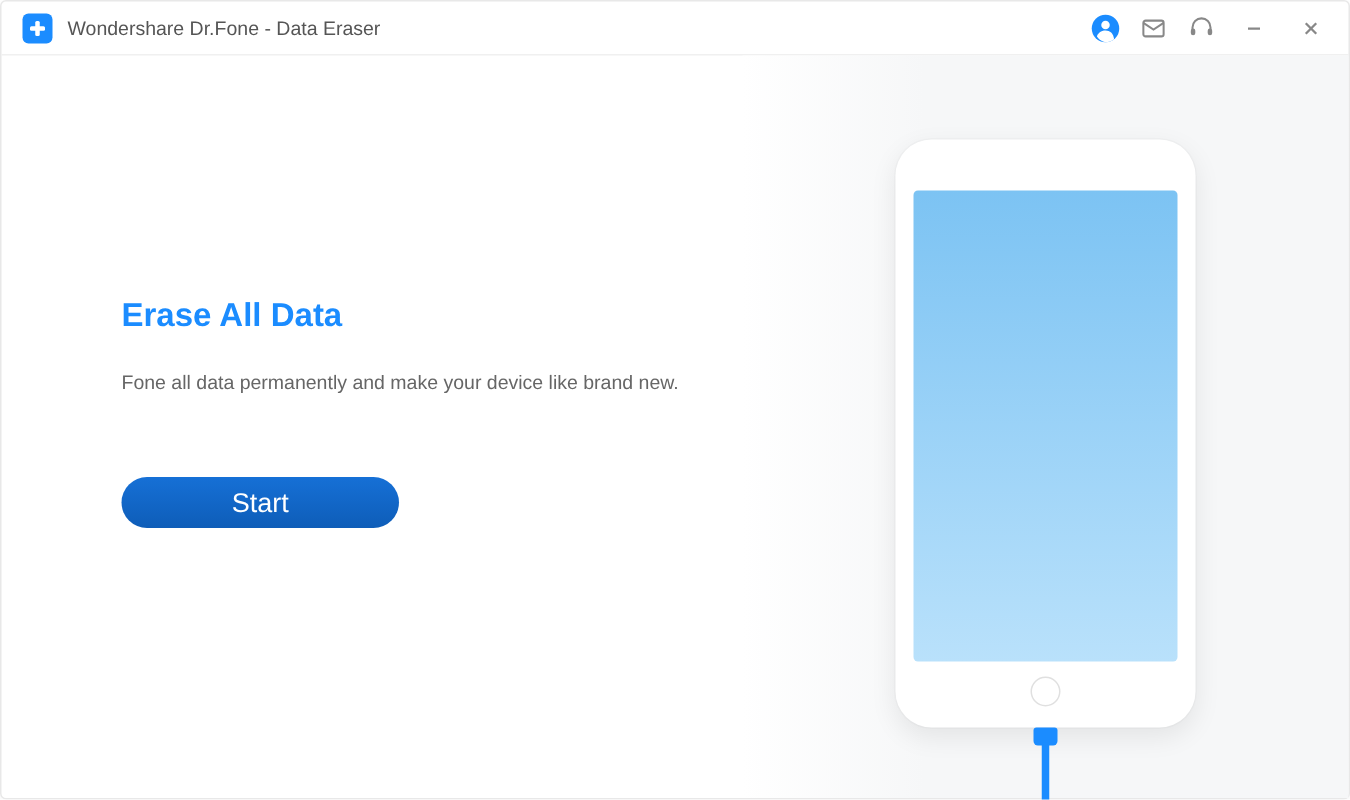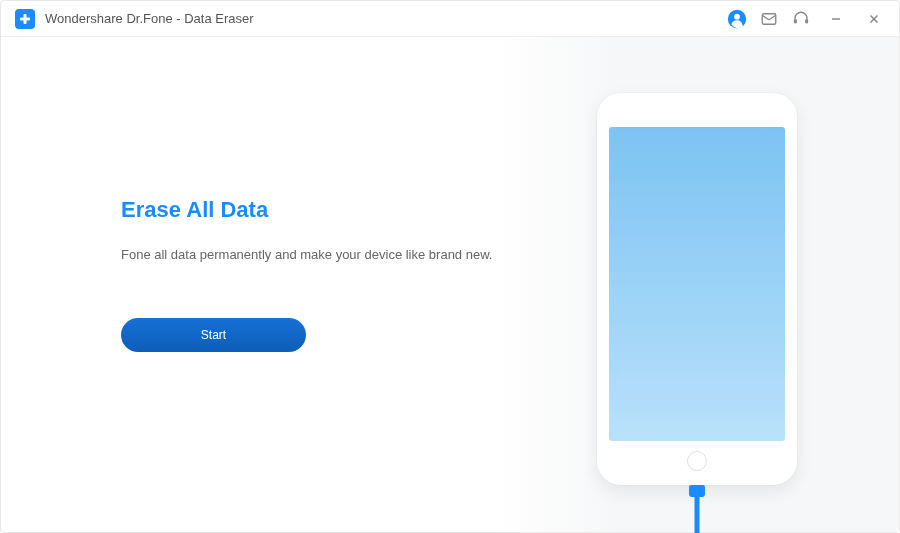--- a/index.html
+++ b/index.html
@@ -66,42 +66,42 @@
     justify-content: center;
     color: #888;
   }
   .content {
     flex: 1;
     display: flex;
     position: relative;
   }
   .left {
     flex: 0 0 55%;
-    padding: 160px 0 0 120px;
+    padding: 160px 0 0 80px;
   }
   .heading {
     color: #1b8cff;
     font-size: 22px;
     font-weight: 700;
     margin-bottom: 24px;
   }
   .subtext {
     color: #666;
     font-size: 13px;
     margin-bottom: 56px;
   }
   .start-btn {
     background: #0f66c7;
     background: linear-gradient(#1670d6, #0e5db8);
     color: #fff;
     border: none;
     border-radius: 18px;
     width: 185px;
     height: 34px;
-    font-size: 12px;
+    font-size: 18px;
     cursor: pointer;
   }
   .right {
     flex: 1;
     position: relative;
     background: linear-gradient(to left, #f6f7f8 0%, #f6f7f8 70%, #ffffff 100%);
     display: flex;
     align-items: flex-start;
     justify-content: center;
     padding-top: 56px;

